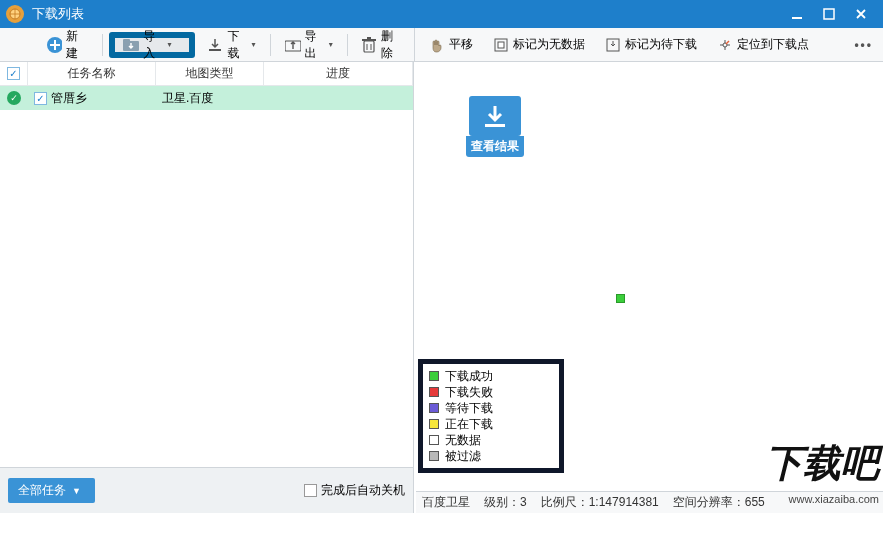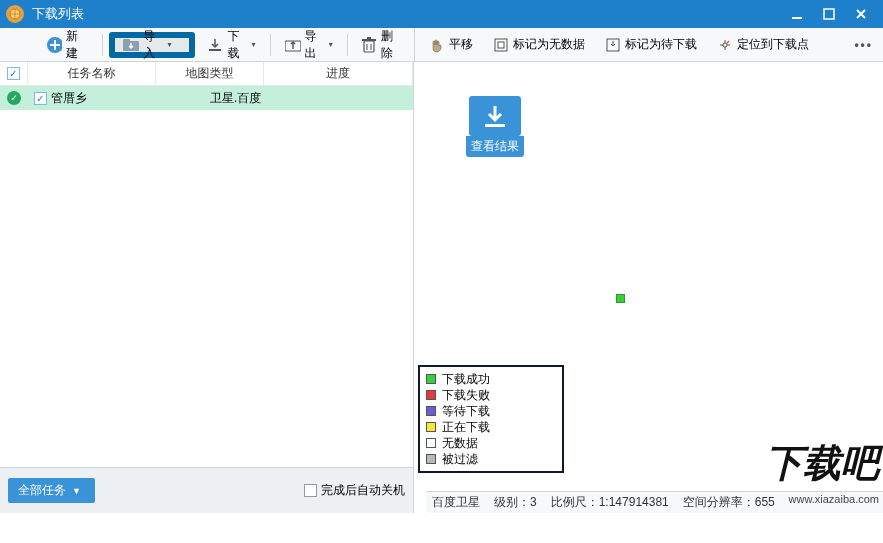--- a/index.html
+++ b/index.html
@@ -31,40 +31,40 @@
 .hcell.c2 { width: 108px; }
 .hcell.c3 { flex: 1; }
 .check { width: 13px; height: 13px; border: 1px solid #7fb8e0; background: #fff; display: inline-flex; align-items: center; justify-content: center; color: #1e7fcb; font-size: 10px; }
 
 .list-body { flex: 1; overflow: auto; }
 .list-row { height: 24px; display: flex; align-items: center; }
 .list-row.selected { background: #c4f0db; }
 .list-row .rcell { padding: 0 6px; }
 .rcell.c0 { width: 28px; display: flex; justify-content: center; }
 .rcell.c1 { width: 128px; display:flex; align-items:center; gap:4px; }
-.rcell.c2 { width: 108px; margin-left: 48px; }
+.rcell.c2 { width: 108px; }
 .rcell.c3 { flex: 1; }
 .status-dot { width: 14px; height: 14px; border-radius: 50%; background: #24a85f; display: inline-flex; align-items: center; justify-content: center; color:#fff; font-size:9px; }
 
 .bottom-bar { position: absolute; bottom: 0; left: 0; right: 0; height: 46px; background: #eef1f3; border-top: 1px solid #d0d5da; display: flex; align-items: center; padding: 0 8px; }
 .all-tasks-btn { background: #3a93d6; color: #fff; padding: 4px 14px 4px 10px; border-radius: 2px; display: flex; align-items: center; gap: 6px; cursor: pointer; }
 .shutdown-chk { margin-left: auto; display: flex; align-items: center; gap: 4px; }
 .shutdown-chk .box { width: 13px; height: 13px; border: 1px solid #999; background: #fff; }
 
 .view-result { position: absolute; top: 34px; left: 52px; width: 58px; cursor: pointer; text-align: center; }
 .view-result .vr-icon { width: 52px; height: 40px; background: #3a93d6; border-radius: 3px; margin: 0 auto; display:flex; align-items:center; justify-content:center; color:#fff; }
-.view-result .vr-label { background: #3a93d6; color:#fff; font-size:12px; margin-top:0; padding:2px 0; border-radius:0 0 3px 3px; }
+.view-result .vr-label { background: #3a93d6; color:#fff; font-size:12px; margin-top:0; padding:2px 0; border-radius:0 0 3px 3px;font-weight:bold; }
 
 .green-sq { position: absolute; top: 232px; left: 202px; width: 9px; height: 9px; background: #3bce3b; border:1px solid #2a9a2a; }
 
-.legend { position: absolute; bottom: 40px; left: 4px; width: 146px; border: 2px solid #0f172a; background: #fff; padding: 4px 6px; }
+.legend { position: absolute; bottom: 40px; left: 4px; width: 146px; border: 5px solid #0f172a; background: #fff; padding: 4px 6px; }
 .legend-row { display: flex; align-items: center; gap: 6px; height: 16px; }
 .legend-sw { width: 10px; height: 10px; border: 1px solid #555; }
 
-.statusbar { position: absolute; bottom: 0; left: 12px; right: 0; height: 22px; border-top: 1px solid #d0d5da; background: #f7f8f9; display: flex; align-items: center; padding: 0 6px; gap: 14px; color: #333; }
+.statusbar { position: absolute; bottom: 0; left: 2px; right: 0; height: 22px; border-top: 1px solid #d0d5da; background: #f7f8f9; display: flex; align-items: center; padding: 0 6px; gap: 14px; color: #333; }
 
 .watermark { position: absolute; right: 4px; bottom: 24px; font-family: "SimHei", sans-serif; font-size: 38px; font-weight: 900; color: #111; font-style: italic; pointer-events:none; }
 .watermark-url { position: absolute; right: 4px; bottom: 8px; font-size: 11px; color: #444; pointer-events:none; }
 
 svg { display: block; }
 </style>
 </head>
 <body>
 
 <div class="titlebar">

